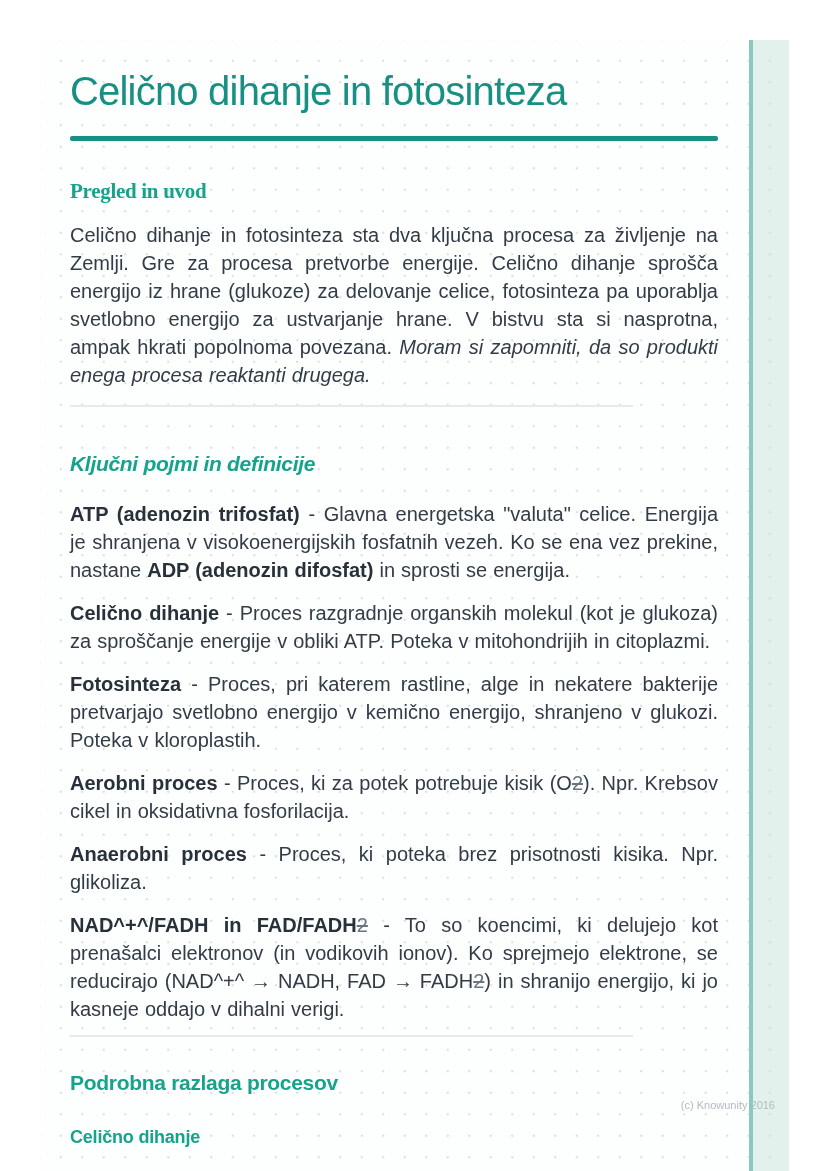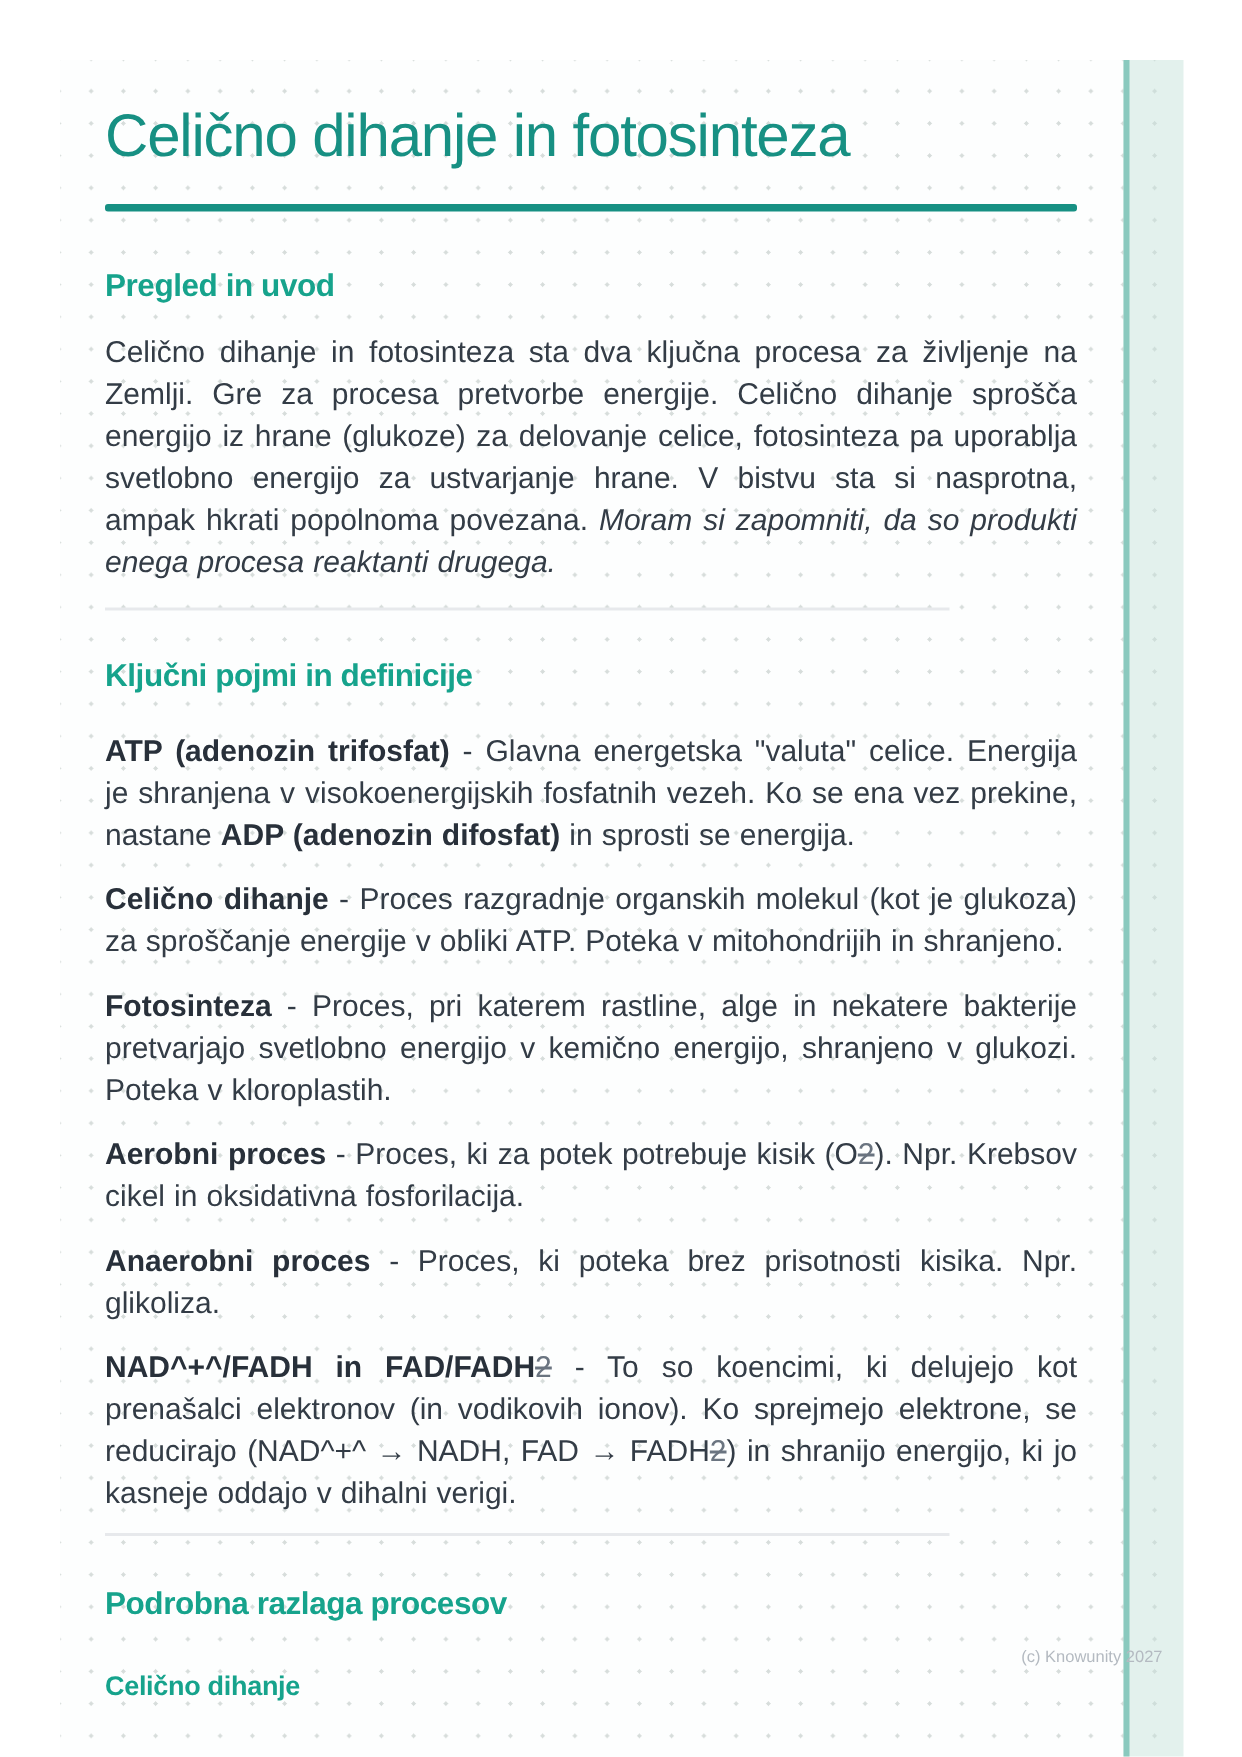--- a/index.html
+++ b/index.html
@@ -25,22 +25,22 @@
   .content { position:absolute; left:30px; top:0; width:648px; }
   h1.doc-title {
     margin:30px 0 0 0; font-size:40px; line-height:42px; font-weight:400;
     color:#179083; letter-spacing:-0.8px;
   }
   .title-rule { margin-top:24px; width:100%; height:5px; background:#179083; border-radius:2px; }
   h2.section-heading {
     margin:0; font-size:21px; line-height:26px; font-weight:700;
     color:#16a38c; letter-spacing:-0.3px;
   }
-  h2.s1 { margin-top:37px; }
-  h2.s2 { margin-top:31px; }
+  h2.s1 { margin-top:37px;font-family:Liberation Serif, serif; }
+  h2.s2 { margin-top:44px;font-style:italic; }
   h2.s3 { margin-top:33px; }
   h3.sub-heading {
     margin:30px 0 0 0; font-size:18px; line-height:22px; font-weight:700;
     color:#16a38c; letter-spacing:-0.2px;
   }
   p.para {
     margin:0; font-size:20px; line-height:28px; color:#333c46;
     text-align:justify; word-spacing:0.5px;
   }
   p.intro { margin-top:17px; }
@@ -69,27 +69,27 @@
     <h1 class="doc-title">Celično dihanje in fotosinteza</h1>
     <div class="title-rule"></div>
 
     <h2 class="section-heading s1">Pregled in uvod</h2>
     <p class="para intro"><span class="seg-n">Celično dihanje in fotosinteza sta dva ključna procesa za življenje na Zemlji. Gre za procesa pretvorbe energije. Celično dihanje sprošča energijo iz hrane (glukoze) za delovanje celice, fotosinteza pa uporablja svetlobno energijo za ustvarjanje hrane. V bistvu sta si nasprotna, ampak hkrati popolnoma povezana. </span><span class="seg-i">Moram si zapomniti, da so produkti enega procesa reaktanti drugega.</span></p>
 
     <hr class="rule-light hr1">
 
     <h2 class="section-heading s2">Ključni pojmi in definicije</h2>
     <p class="para def def-first"><span class="seg-b">ATP (adenozin trifosfat)</span><span class="seg-n"> - Glavna energetska "valuta" celice. Energija je shranjena v visokoenergijskih fosfatnih vezeh. Ko se ena vez prekine, nastane </span><span class="seg-b">ADP (adenozin difosfat)</span><span class="seg-n"> in sprosti se energija.</span></p>
-    <p class="para def"><span class="seg-b">Celično dihanje</span><span class="seg-n"> - Proces razgradnje organskih molekul (kot je glukoza) za sproščanje energije v obliki ATP. Poteka v mitohondrijih in shranjeno.</span></p>
+    <p class="para def"><span class="seg-b">Celično dihanje</span><span class="seg-n"> - Proces razgradnje organskih molekul (kot je glukoza) za sproščanje energije v obliki ATP. Poteka v mitohondrijih in citoplazmi.</span></p>
     <p class="para def"><span class="seg-b">Fotosinteza</span><span class="seg-n"> - Proces, pri katerem rastline, alge in nekatere bakterije pretvarjajo svetlobno energijo v kemično energijo, shranjeno v glukozi. Poteka v kloroplastih.</span></p>
     <p class="para def"><span class="seg-b">Aerobni proces</span><span class="seg-n"> - Proces, ki za potek potrebuje kisik (O</span><span class="seg-st">2</span><span class="seg-n">). Npr. Krebsov cikel in oksidativna fosforilacija.</span></p>
     <p class="para def"><span class="seg-b">Anaerobni proces</span><span class="seg-n"> - Proces, ki poteka brez prisotnosti kisika. Npr. glikoliza.</span></p>
     <p class="para def"><span class="seg-b">NAD^+^/FADH in FAD/FADH</span><span class="seg-st">2</span><span class="seg-n"> - To so koencimi, ki delujejo kot prenašalci elektronov (in vodikovih ionov). Ko sprejmejo elektrone, se reducirajo (NAD^+^ → NADH, FAD → FADH</span><span class="seg-st">2</span><span class="seg-n">) in shranijo energijo, ki jo kasneje oddajo v dihalni verigi.</span></p>
 
     <hr class="rule-light hr2">
 
     <h2 class="section-heading s3">Podrobna razlaga procesov</h2>
     <h3 class="sub-heading">Celično dihanje</h3>
 
   </div>
 
-  <div class="footer">(c) Knowunity 2027</div>
+  <div class="footer">(c) Knowunity 2016</div>
 </div>
 
 </body></html>

